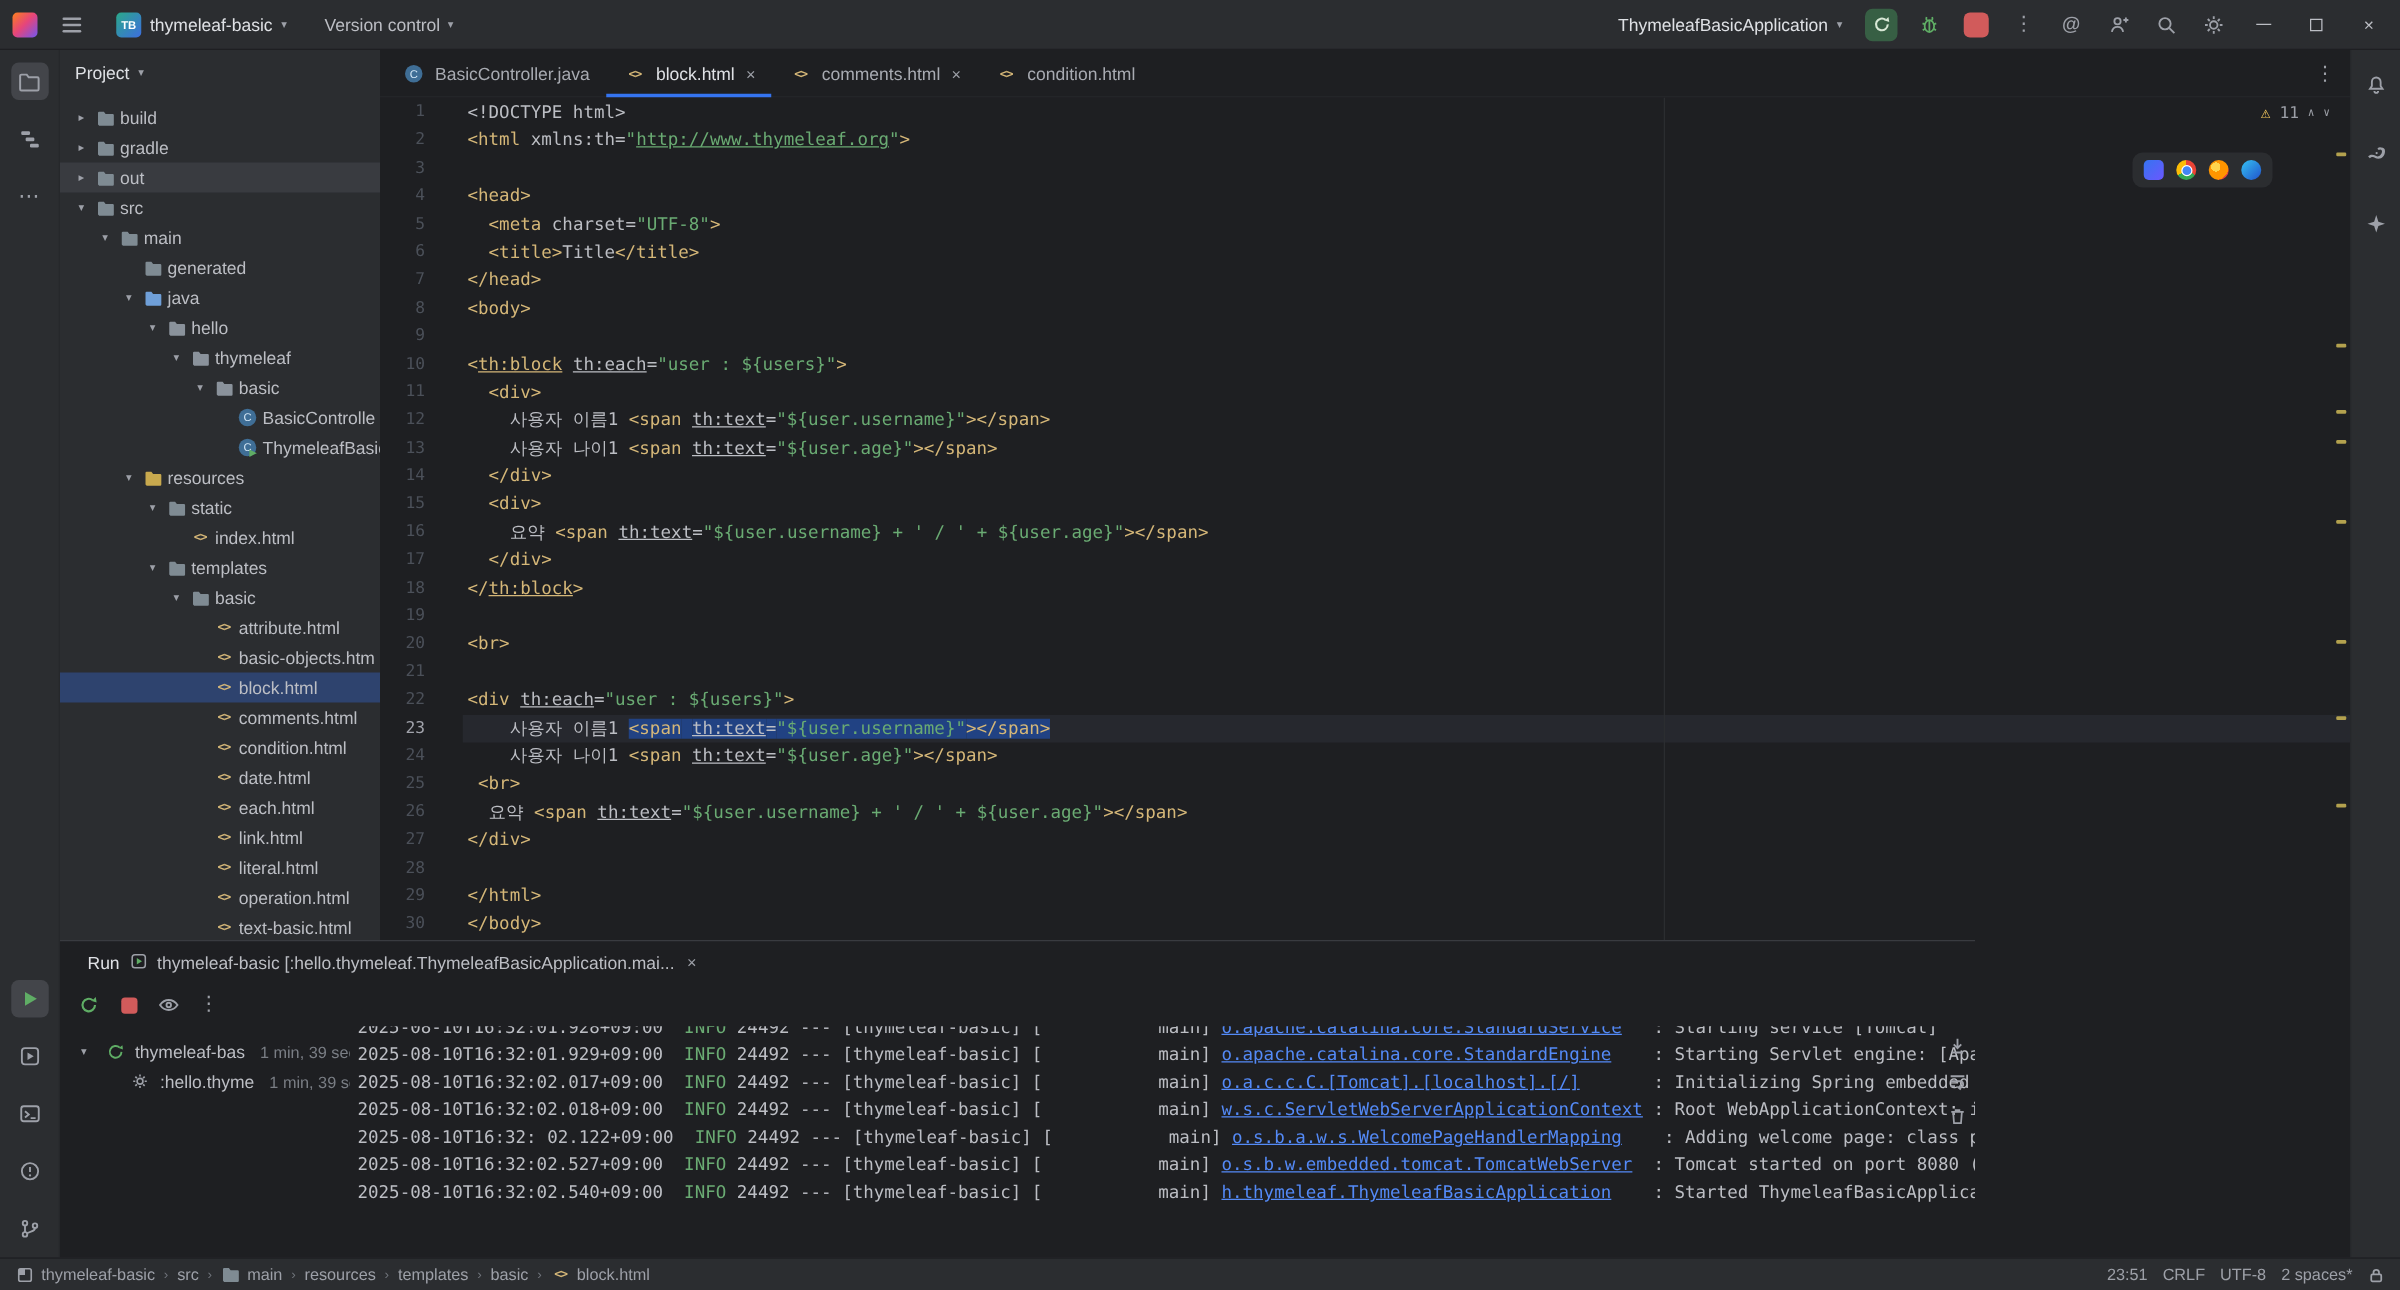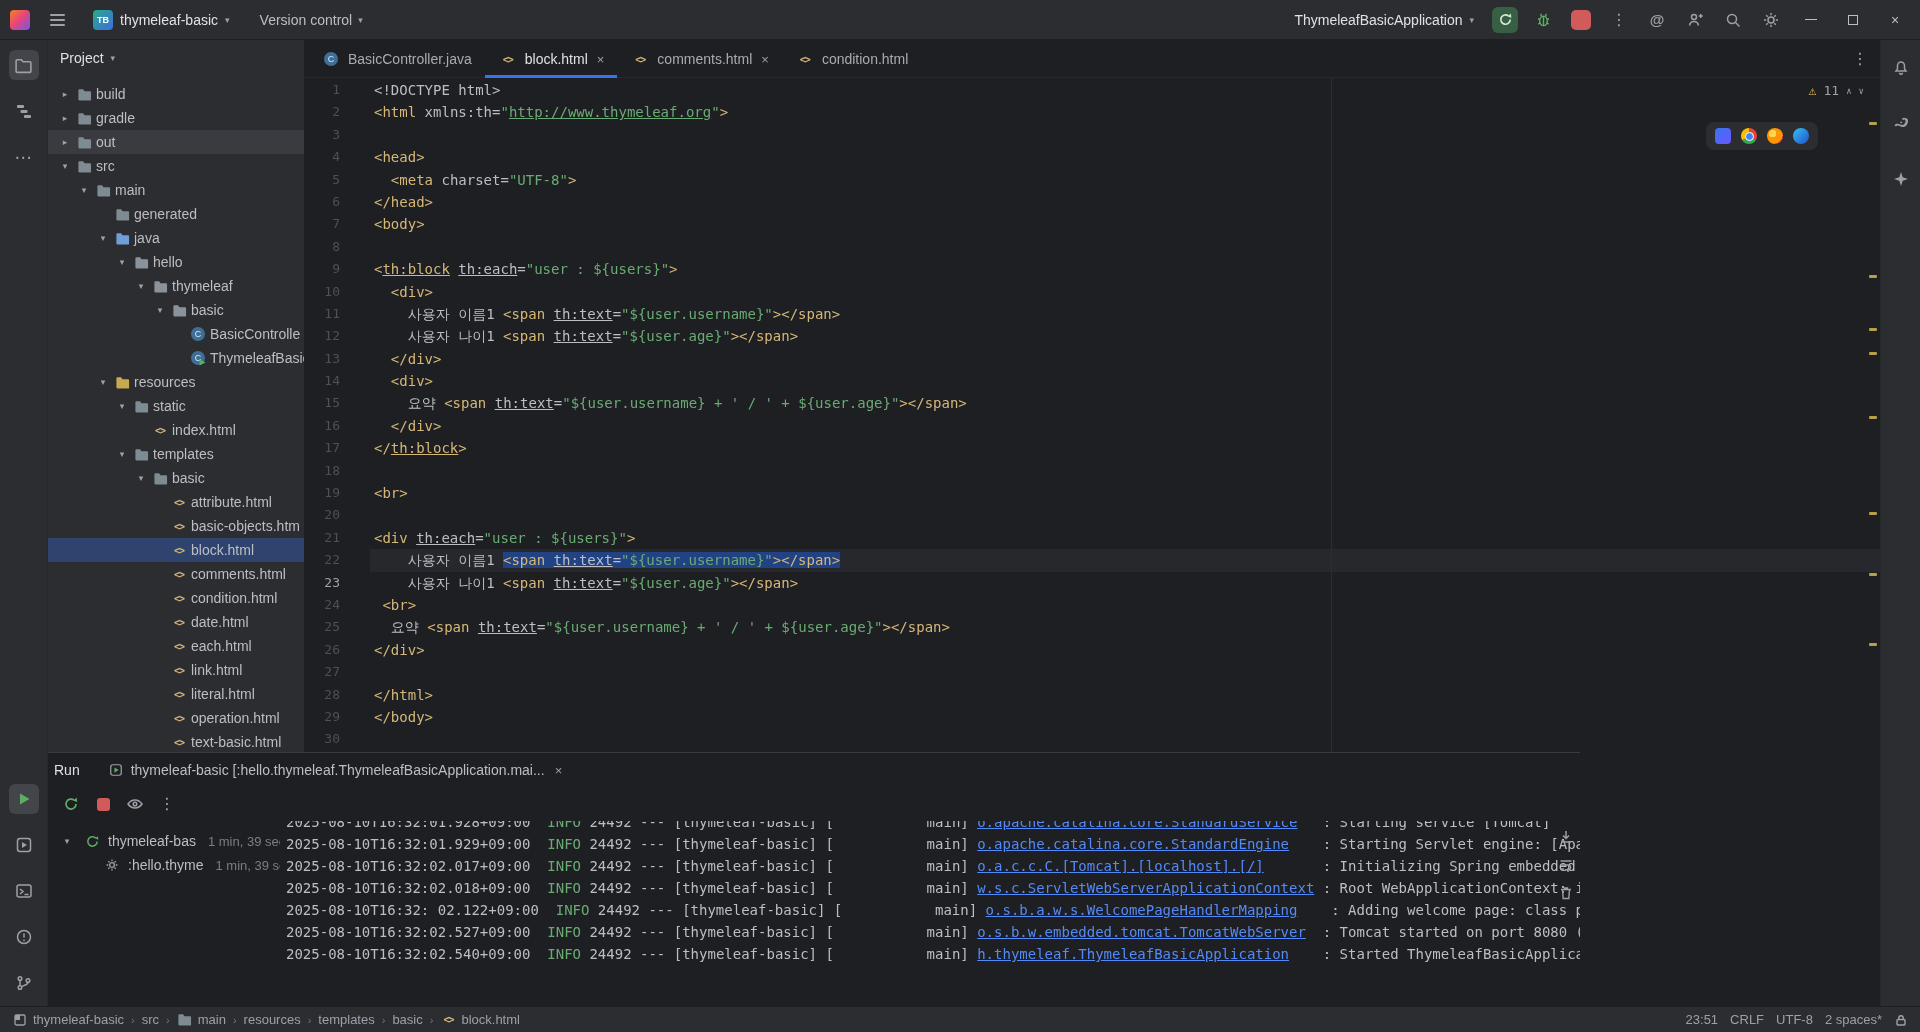--- a/index.html
+++ b/index.html
@@ -87,23 +87,23 @@
   .bi-builtin{border-radius:4px;background:linear-gradient(135deg,#3574f0,#6b57ff)}
   .bi-chrome{background:conic-gradient(#ea4335 0 33%,#34a853 33% 66%,#fbbc05 66% 100%)}
   .bi-chrome i{position:absolute;inset:3.5px;background:#4285f4;border:1.5px solid #fff;border-radius:50%}
   .bi-firefox{background:radial-gradient(circle at 35% 35%,#ffd54d 0 25%,#ff9500 25% 70%,#e8453c 70% 100%)}
   .bi-edge{background:linear-gradient(135deg,#35c1f1 0%,#2052cc 100%)}
   .mark{position:absolute;right:3px;width:8px;height:3px;background:#b3a14e;border-radius:1px}
 
   
   .runpanel{position:absolute;left:48px;top:752px;width:1532px;height:254px;background:#1e1f22;
             border-top:1px solid #393b40;display:flex;flex-direction:column}
-  .run-tabs{height:34px;flex:none;display:flex;align-items:center;gap:29px;padding:0 6px}
+  .run-tabs{height:34px;flex:none;display:flex;align-items:center;gap:8px;padding:0 22px}
   .run-title{color:#dfe1e5}
-  .run-tab{display:flex;align-items:center;gap:8px;color:#bcbec4}
+  .run-tab{display:flex;gap:8px;color:#bcbec4}
   .run-toolbar{height:34px;flex:none;display:flex;align-items:center;gap:6px;padding:0 10px}
   .rticon{width:26px;height:26px;display:flex;align-items:center;justify-content:center;border-radius:5px}
   .stop-sm{width:13px;height:13px;border-radius:3px;background:#d15b5b}
   .run-content{flex:1;display:flex;overflow:hidden}
   .run-tree{width:232px;flex:none;padding:8px 0 0 10px}
   .rt-row{height:24px;display:flex;align-items:center;gap:6px;white-space:nowrap;overflow:hidden}
   .rt-dur{color:#7a7e85;font-size:13px;margin-left:6px}
   .console{flex:1;position:relative;overflow:hidden;font-family:"DejaVu Sans Mono",monospace;font-size:14px}
   .console-inner{margin-top:-10px;padding-left:6px}
   .con{height:22px;line-height:22px;white-space:pre;color:#bcbec4}
@@ -626,20 +626,21 @@
       <div class="mark" style="top:274px"></div>
       <div class="mark" style="top:338px"></div>
       <div class="mark" style="top:434px"></div>
       <div class="mark" style="top:495px"></div>
       <div class="mark" style="top:565px"></div>
     <div class="cl"><span class="d">&lt;!DOCTYPE html&gt;</span></div>
         <div class="cl"><span class="t">&lt;html</span><span class="d"> </span><span class="an">xmlns:th</span><span class="d">=</span><span class="s">"</span><span class="su">http://www.thymeleaf.org</span><span class="s">"</span><span class="t">&gt;</span></div>
         <div class="cl"></div>
         <div class="cl"><span class="t">&lt;head&gt;</span></div>
         <div class="cl"><span class="d">  </span><span class="t">&lt;meta</span><span class="d"> </span><span class="an">charset</span><span class="d">=</span><span class="s">"UTF-8"</span><span class="t">&gt;</span></div>
+        <div class="cl"><span class="d">  </span><span class="t">&lt;title&gt;</span><span class="d">Title</span><span class="t">&lt;/title&gt;</span></div>
         <div class="cl"><span class="t">&lt;/head&gt;</span></div>
         <div class="cl"><span class="t">&lt;body&gt;</span></div>
         <div class="cl"></div>
         <div class="cl"><span class="t">&lt;</span><span class="ta">th:block</span><span class="d"> </span><span class="anu">th:each</span><span class="d">=</span><span class="s">"user : ${users}"</span><span class="t">&gt;</span></div>
         <div class="cl"><span class="d">  </span><span class="t">&lt;div&gt;</span></div>
         <div class="cl"><span class="d">    사용자 이름1 </span><span class="t">&lt;span</span><span class="d"> </span><span class="anu">th:text</span><span class="d">=</span><span class="s">"${user.username}"</span><span class="t">&gt;&lt;/span&gt;</span></div>
         <div class="cl"><span class="d">    사용자 나이1 </span><span class="t">&lt;span</span><span class="d"> </span><span class="anu">th:text</span><span class="d">=</span><span class="s">"${user.age}"</span><span class="t">&gt;&lt;/span&gt;</span></div>
         <div class="cl"><span class="d">  </span><span class="t">&lt;/div&gt;</span></div>
         <div class="cl"><span class="d">  </span><span class="t">&lt;div&gt;</span></div>
         <div class="cl"><span class="d">    요약 </span><span class="t">&lt;span</span><span class="d"> </span><span class="anu">th:text</span><span class="d">=</span><span class="s">"${user.username} + ' / ' + ${user.age}"</span><span class="t">&gt;&lt;/span&gt;</span></div>

